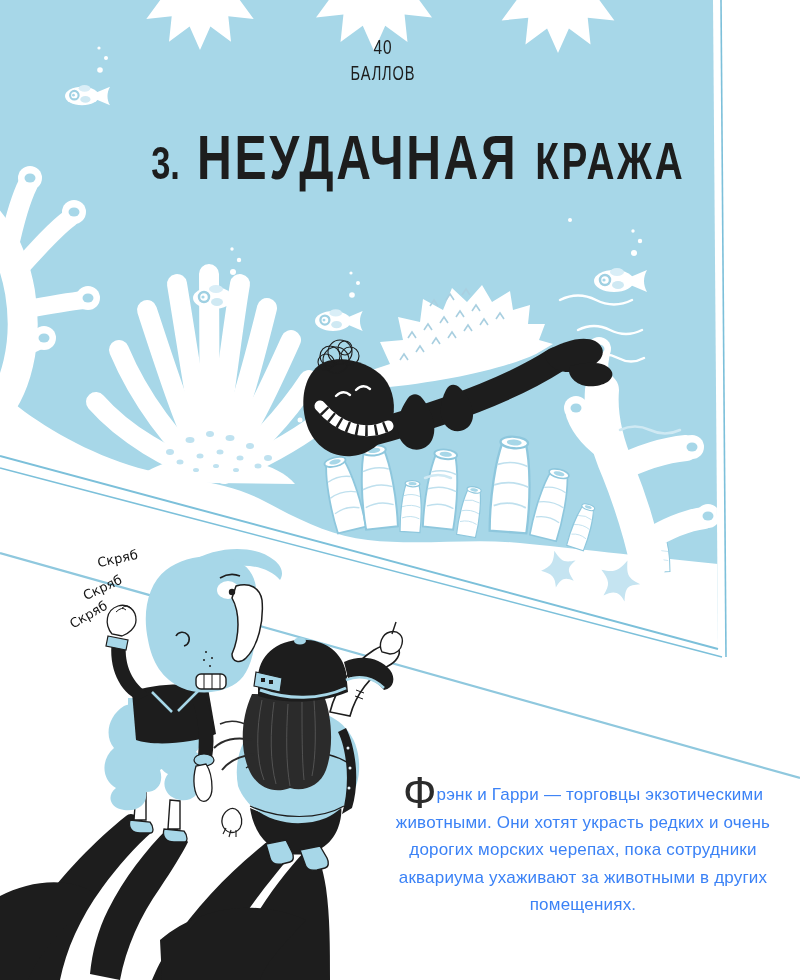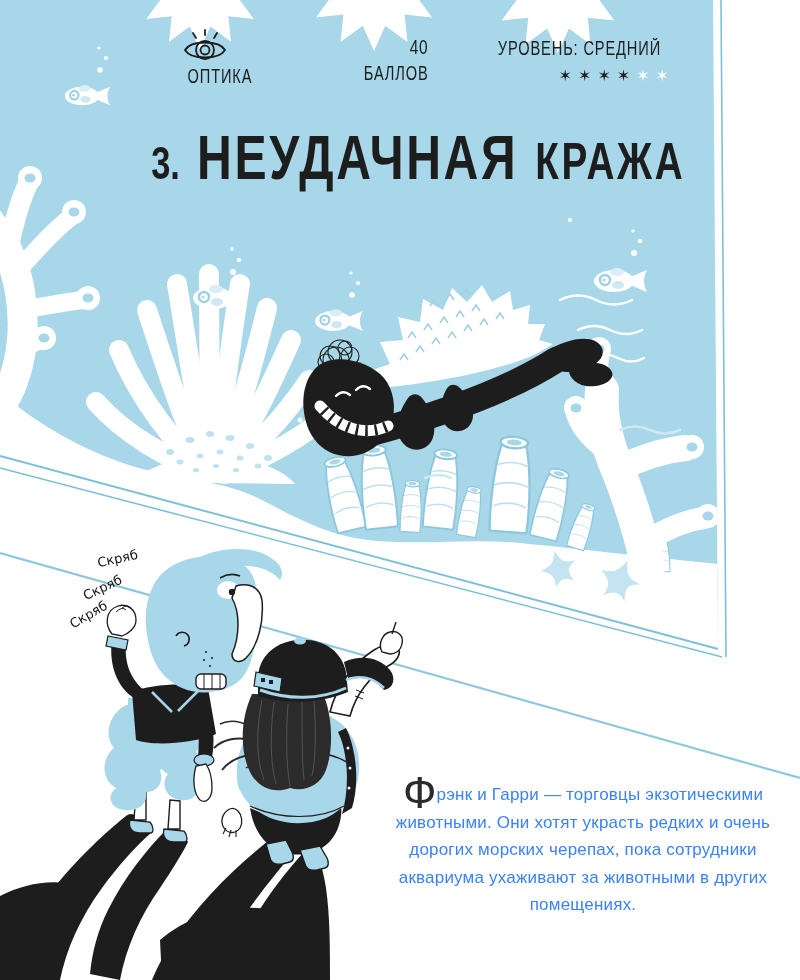--- a/index.html
+++ b/index.html
@@ -4,21 +4,21 @@
 <style>
   html,body{margin:0;padding:0;background:#ffffff;}
   #page{position:relative;width:800px;height:980px;background:#ffffff;overflow:hidden;
         font-family:"Liberation Sans",sans-serif;}
   #scene{position:absolute;left:0;top:0;width:800px;height:980px;display:block;}
 
   .overlay{position:absolute;z-index:5;}
   .hand{transform:scale(0.86,1.14);transform-origin:top center;
         font-family:"Liberation Sans",sans-serif;color:#1d1d1d;}
 
-  .hdr-block{text-align:right;}
+  .hdr-block{text-align:center;}
   .hdr-label{font-size:17px;letter-spacing:1px;font-weight:400;}
   .hdr-value{font-size:18px;letter-spacing:1px;font-weight:400;margin-bottom:6px;}
   .stars{font-size:16px;letter-spacing:6px;white-space:nowrap;}
   .stars-dark{color:#1d1d1d;}
   .stars-light{color:#ffffff;}
 
   #title-row{display:flex;align-items:baseline;gap:20px;white-space:nowrap;}
   #title-number{font-size:40px;font-weight:700;}
   #title-main{font-size:56px;font-weight:700;letter-spacing:3px;}
   #title-secondary{font-size:45px;font-weight:700;letter-spacing:3px;}
@@ -368,43 +368,26 @@
             <rect x="269" y="680" width="4" height="4"></rect>
         </g>
       </g>
       <g fill="#fff" stroke="#1d1d1d" stroke-width="1.3">
         <path d="M228,810 C222,814 220,822 224,828 C228,834 236,834 240,828 C243,823 242,815 238,811 C235,808 231,808 228,810 Z"></path>
         <path d="M226,828 l-3,6 M231,830 l-2,7 M236,830 l0,7" fill="none" stroke-width="1.1"></path>
       </g>
     </g>
   </svg>
 
-  <div class="overlay hdr-block" style="left:150px;top:26px;width:110px;">
-    <svg width="48" height="40" viewBox="0 0 48 40" style="display:block;margin:0 auto;">
-      <g stroke="#1d1d1d" stroke-width="1.8" fill="none" stroke-linecap="round">
-        <path d="M24,4 L24,9"></path>
-          <path d="M12,7 L15,12"></path>
-          <path d="M36,7 L33,12"></path>
-        <path d="M4,24 C10,14 38,14 44,24 C38,34 10,34 4,24 Z"></path>
-        <circle cx="24" cy="24" r="9"></circle>
-        <circle cx="24" cy="24" r="4.5"></circle>
-      </g>
-    </svg>
-    <div class="hand hdr-label">ОПТИКА</div>
-  </div>
 
   <div class="overlay hdr-block" style="left:330px;top:36px;width:106px;">
     <div class="hand hdr-value">40</div>
     <div class="hand hdr-label">БАЛЛОВ</div>
   </div>
 
-  <div class="overlay hdr-block" style="left:475px;top:38px;width:200px;">
-    <div class="hand hdr-label" style="margin-bottom:8px;">УРОВЕНЬ: СРЕДНИЙ</div>
-    <div class="stars"><span class="stars-dark">✶✶✶✶</span><span class="stars-light">✶✶</span></div>
-  </div>
 
   <div class="overlay hand" style="left:112px;top:120px;width:560px;">
     <div id="title-row">
       <span id="title-number">3.</span>
       <span id="title-main">НЕУДАЧНАЯ</span>
       <span id="title-secondary">КРАЖА</span>
     </div>
   </div>
 
   <div class="sfx" style="left:97px;top:551px;transform:rotate(-12deg);">Скряб</div>

